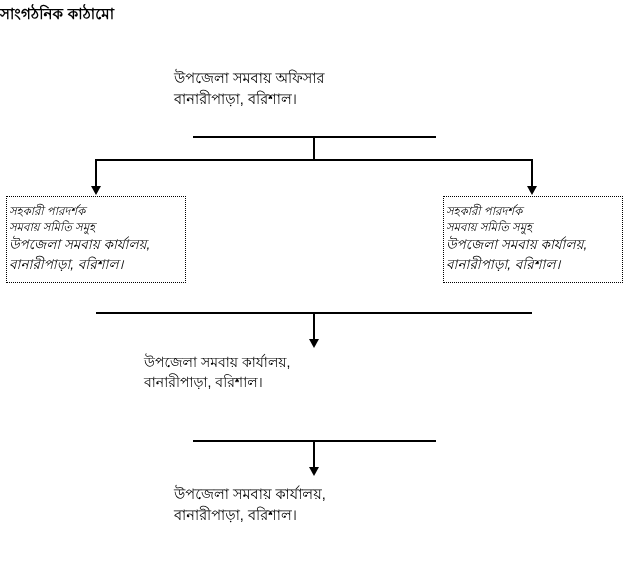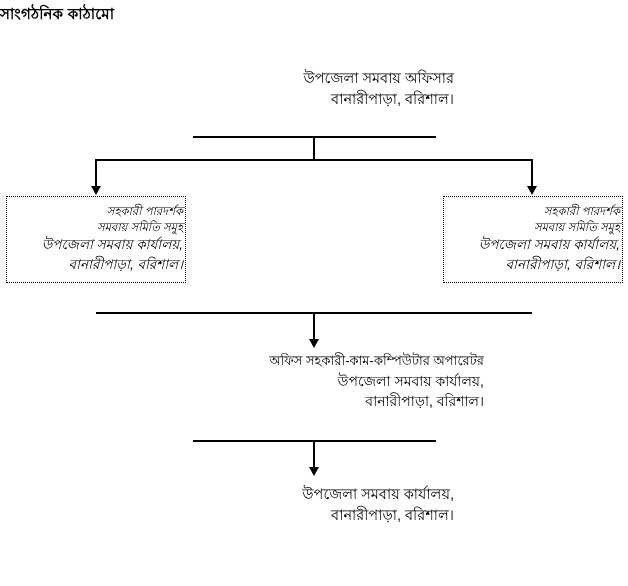--- a/index.html
+++ b/index.html
@@ -25,21 +25,21 @@
     top: 2px;
     left: 0;
     width: 628px;
     text-align: left;
     font-size: 15px;
     font-weight: bold;
     letter-spacing: 0.2px;
   }
   .node {
     position: absolute;
-    text-align: right;
+    text-align: left;
     line-height: 1.45;
   }
   .node .line {
     display: block;
     white-space: nowrap;
   }
   .box-dotted {
     border: 1px dotted #000000;
     box-sizing: border-box;
     font-style: italic;
@@ -151,21 +151,20 @@
     <span class="line small">সমবায় সমিতি সমুহ</span>
     <span class="line">উপজেলা সমবায় কার্যালয়,</span>
     <span class="line">বানারীপাড়া, বরিশাল।</span>
   </div>
 
   <div class="hline" style="left:96px; top:312px; width:436px;"></div>
   <div class="vline" style="left:313px; top:312px; height:28px;"></div>
   <div class="arrow-down" style="left:309px; top:339px;"></div>
 
   <div class="node" id="node-office-assistant">
-    <span class="line first">অফিস সহকারী-কাম-কম্পিউটার অপারেটর</span>
     <span class="line">উপজেলা সমবায় কার্যালয়,</span>
     <span class="line">বানারীপাড়া, বরিশাল।</span>
   </div>
 
   <div class="hline" style="left:193px; top:440px; width:243px;"></div>
   <div class="vline" style="left:313px; top:440px; height:28px;"></div>
   <div class="arrow-down" style="left:309px; top:467px;"></div>
 
   <div class="node" id="node-mlss">
     <span class="line">উপজেলা সমবায় কার্যালয়,</span>

